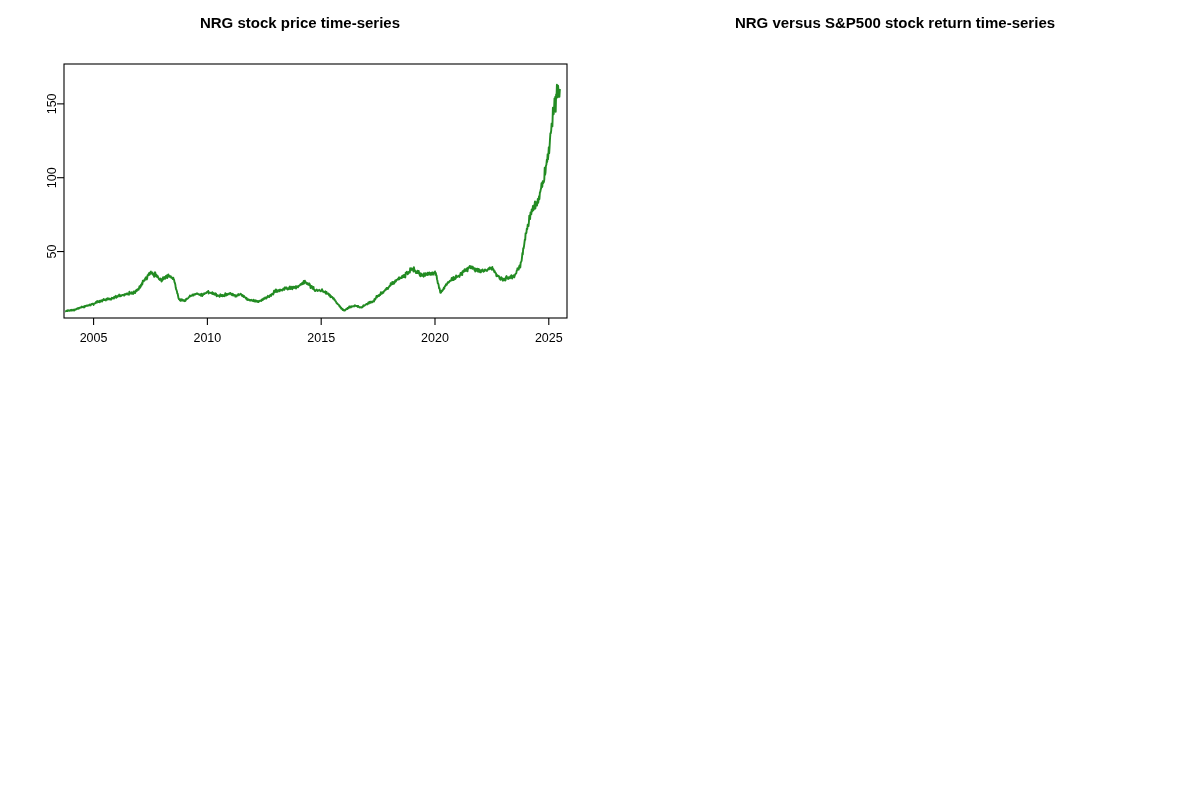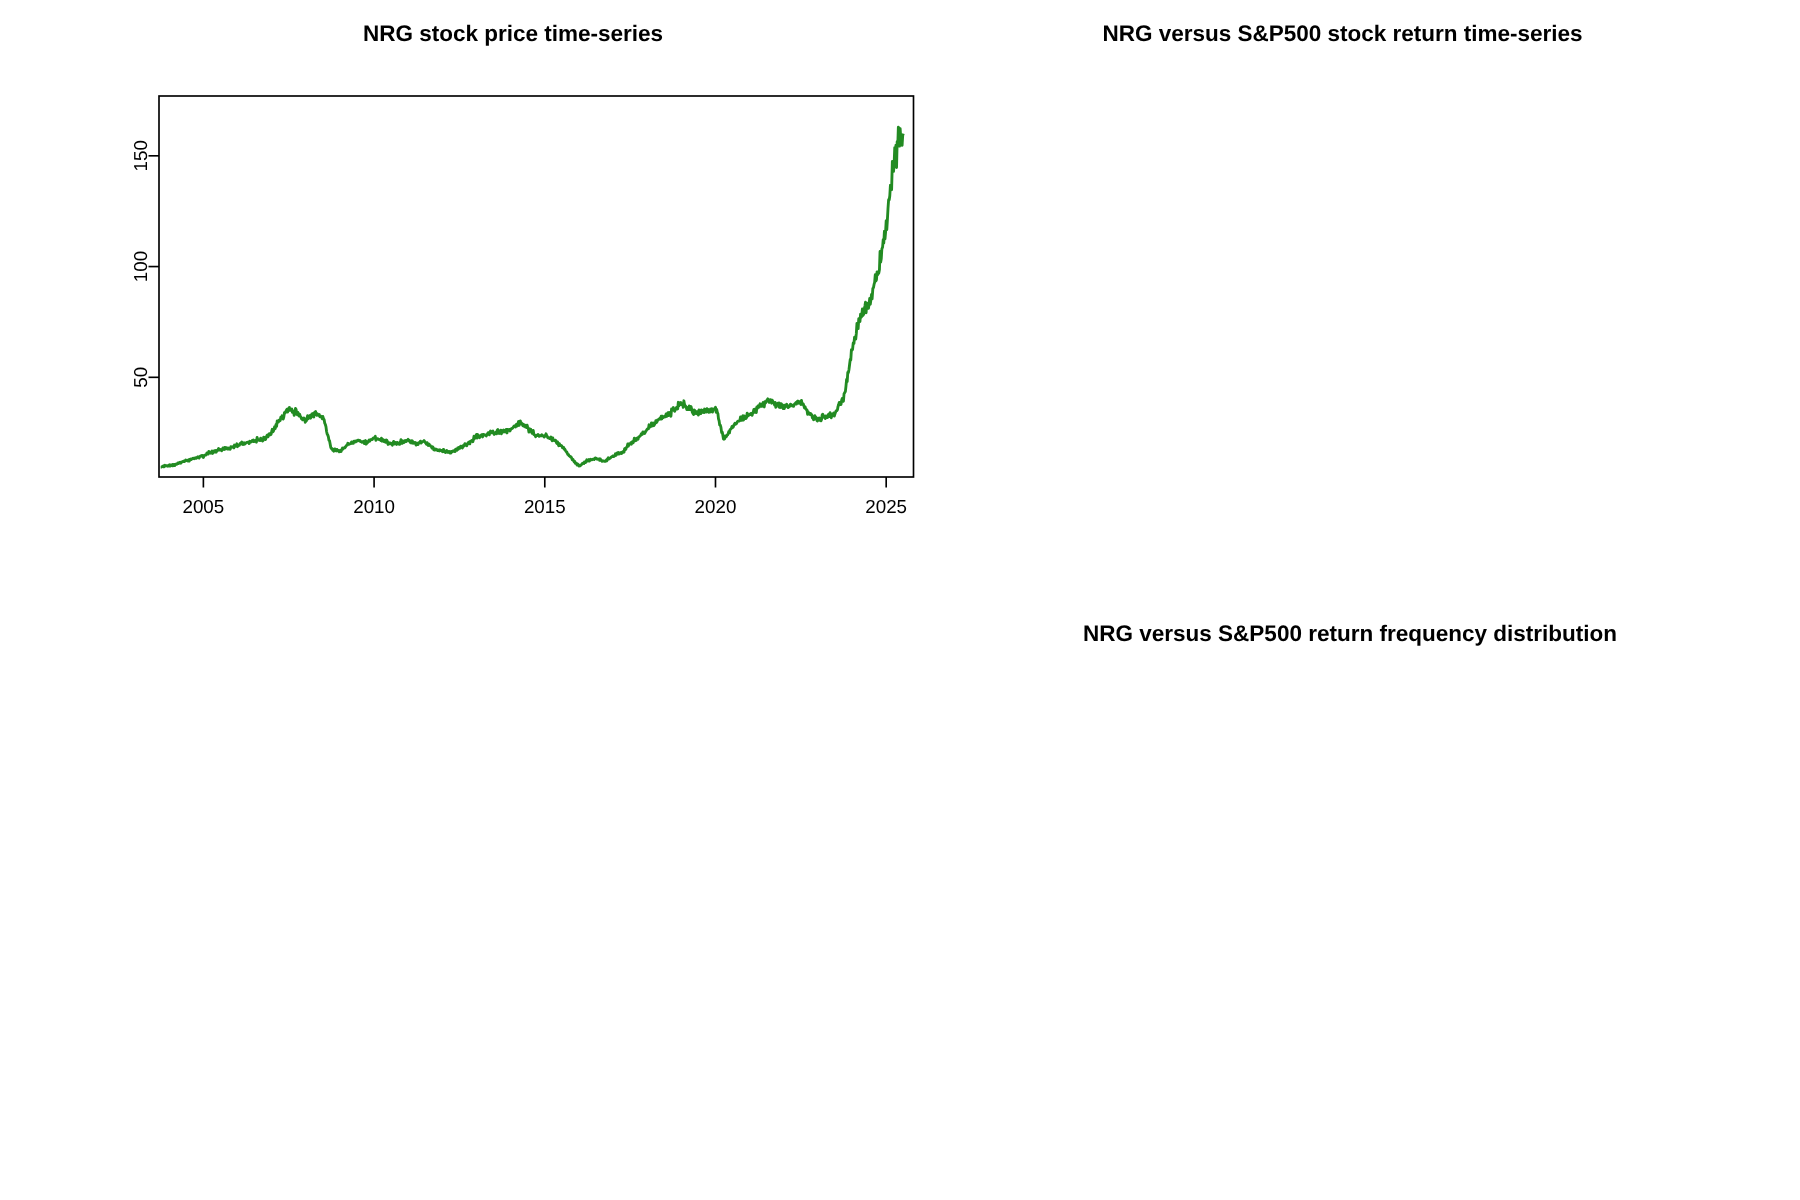--- a/index.html
+++ b/index.html
@@ -1,19 +1,19 @@
 <!DOCTYPE html>
 <html><head>
 <meta charset="utf-8">
 <style>
   html,body{margin:0;padding:0;background:#ffffff;}
   body{width:1200px;height:800px;font-family:"Liberation Sans",sans-serif;color:#000;overflow:hidden;}
   .grid{position:relative;width:1200px;height:800px;}
   .panel{position:absolute;width:600px;height:400px;}
-  #panel-tl{left:0;top:0;margin-left:42px;}
+  #panel-tl{left:0;top:0;}
   #panel-tr{left:595px;top:0;}
   #panel-bl{left:0;top:400px;}
   #panel-br{left:600px;top:400px;}
   .ptitle{
     position:absolute;left:0;right:0;top:14px;text-align:center;
     font-size:15px;font-weight:bold;font-family:"Liberation Sans",sans-serif;
     letter-spacing:0px;
   }
   .plotsvg{position:absolute;left:0;top:0;}
   .axlabel{font-size:12.5px;font-family:"Liberation Sans",sans-serif;fill:#000;}
@@ -121,21 +121,20 @@
           <rect x="67" y="468" width="198" height="48" fill="#fff" stroke="#000" stroke-width="1.1"></rect>
           <line x1="75" y1="484" x2="103" y2="484" stroke="#228B22" stroke-width="3"></line>
           <text x="111" y="488.5" class="legendtext">NRG return distribution</text>
           <line x1="75" y1="503" x2="103" y2="503" stroke="#F0A830" stroke-width="1.3"></line>
           <text x="111" y="507.5" class="legendtext">GSPC return distribution</text>
         </g>
     </svg>
   </div>
 
   <div class="panel" id="panel-br">
-    <div class="ptitle">NRG versus S&amp;P500 return frequency distribution</div>
     <svg class="plotsvg" width="600" height="400">
       <g id="br-content">
           <rect x="668" y="464" width="504" height="251" fill="none" stroke="#000" stroke-width="1.1"></rect>
           <line x1="661" y1="715" x2="668" y2="715" stroke="#000" stroke-width="1.1"></line>
           <text x="657" y="715" text-anchor="middle" transform="rotate(-90 657 715)" dominant-baseline="middle" class="ticktext">0</text>
           <line x1="661" y1="670.9649122807018" x2="668" y2="670.9649122807018" stroke="#000" stroke-width="1.1"></line>
           <text x="657" y="670.9649122807018" text-anchor="middle" transform="rotate(-90 657 670.9649122807018)" dominant-baseline="middle" class="ticktext">500</text>
           <line x1="661" y1="626.9298245614035" x2="668" y2="626.9298245614035" stroke="#000" stroke-width="1.1"></line>
           <text x="657" y="626.9298245614035" text-anchor="middle" transform="rotate(-90 657 626.9298245614035)" dominant-baseline="middle" class="ticktext">1000</text>
           <line x1="661" y1="582.8947368421052" x2="668" y2="582.8947368421052" stroke="#000" stroke-width="1.1"></line>

